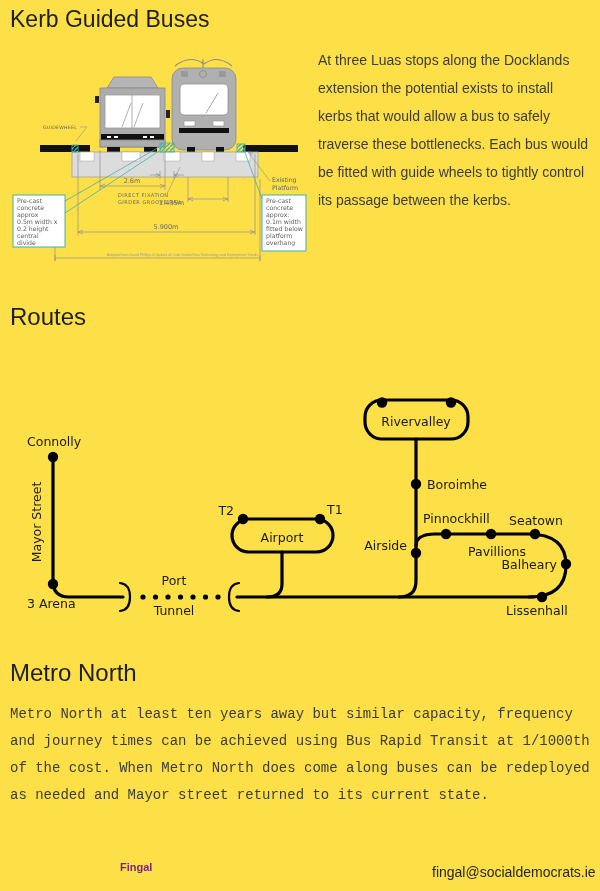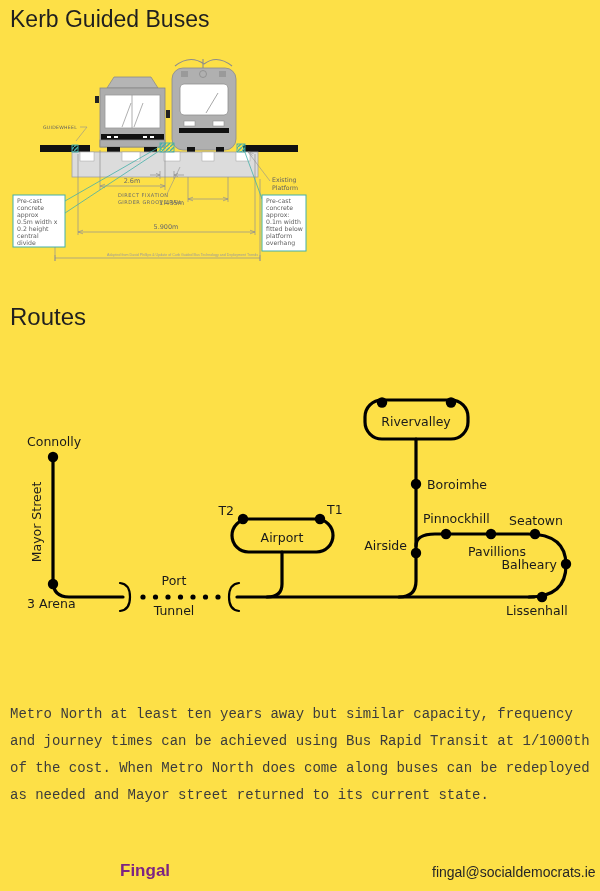--- a/index.html
+++ b/index.html
@@ -10,21 +10,21 @@
   h2{font-size:24px;}
   .abs{position:absolute;}
   .para{font-size:14px;color:#3c3c3c;}
   .para-right{line-height:28px;}
   .para-wide{line-height:27px;}
   .map-label{font-family:"DejaVu Sans",sans-serif;font-size:12.5px;fill:#1a1a1a;}
   .tinytxt{font-family:"DejaVu Sans",sans-serif;fill:#5f5f5f;}
   .dimtxt{font-family:"DejaVu Sans",sans-serif;fill:#6a6a6a;}
   .logo-box{background:#7d2483;color:#ffffff;width:80px;height:39px;padding:3px 0 0 6px;box-sizing:border-box;
             font-size:12.5px;line-height:16px;}
-  .logo-fingal{color:#7d2483;font-weight:700;font-size:17px;text-align:center;}
+  .logo-fingal{color:#7d2483;font-weight:700;font-size:11px;text-align:center;}
   .email{font-size:14px;color:#262626;text-decoration:none;}
 </style>
 </head>
 <body>
 
 <div class="page">
 
   <h1 class="abs" style="left:10px;top:6px;">Kerb Guided Buses</h1>
 
   <svg class="abs" style="left:10px;top:55px;" width="300" height="215" viewBox="0 0 300 215">
@@ -128,20 +128,21 @@
     <text class="tinytxt" x="33" y="74" font-size="4.6" letter-spacing="0.3">GUIDEWHEEL</text>
     <text class="dimtxt" x="108" y="142" font-size="5" letter-spacing="0.5">DIRECT  FIXATION</text>
     <text class="dimtxt" x="108" y="149" font-size="5" letter-spacing="0.5">GIRDER  GROOVE  RAIL</text>
 
     <text class="dimtxt" x="122" y="128" font-size="6.5" text-anchor="middle">2.6m</text>
     <text class="dimtxt" x="174" y="150" font-size="6.5" text-anchor="end">1.435m</text>
     <text class="dimtxt" x="156" y="174" font-size="6.5" text-anchor="middle">5.900m</text>
     <text x="248" y="200.5" font-size="3.6" fill="#9a9a9a" text-anchor="end">Adapted from David Phillips &amp; Update of Curb Guided Bus Technology and Deployment Trends</text>
   </svg>
 
+  <div class="abs para para-right" style="left:318px;top:46px;width:272px;">At three Luas stops along the Docklands extension the potential exists to install kerbs that would allow a bus to safely traverse these bottlenecks. Each bus would be fitted with guide wheels to tightly control its passage between the kerbs.</div>
 
   <h2 class="abs" style="left:10px;top:303px;">Routes</h2>
 
   <svg class="abs" style="left:10px;top:395px;" width="580" height="230" viewBox="0 0 580 230">
 
     <g stroke="#000000" stroke-width="3.2" fill="none" stroke-linecap="round">
       <path d="M43,62 V186 Q43,202 59,202 H113"></path>
       <path d="M227,202 H524"></path>
       <rect x="222" y="124" width="101" height="33" rx="16.5"></rect>
       <path d="M272,157 V189 Q272,202 257,202"></path>
@@ -192,19 +193,20 @@
     <text class="map-label" x="406" y="31" text-anchor="middle">Rivervalley</text>
     <text class="map-label" x="417" y="94">Boroimhe</text>
     <text class="map-label" x="397" y="155" text-anchor="end">Airside</text>
     <text class="map-label" x="413" y="128">Pinnockhill</text>
     <text class="map-label" x="499" y="130">Seatown</text>
     <text class="map-label" x="458" y="161">Pavillions</text>
     <text class="map-label" x="547" y="174" text-anchor="end">Balheary</text>
     <text class="map-label" x="496" y="220">Lissenhall</text>
   </svg>
 
+  <h2 class="abs" style="left:10px;top:659px;">Metro North</h2>
   <div class="abs para para-wide" style="left:10px;top:701px;width:588px;font-family:Liberation Mono, monospace;">Metro North at least ten years away but similar capacity, frequency and journey times can be achieved using Bus Rapid Transit at 1/1000th of the cost. When Metro North does come along buses can be redeployed as needed and Mayor street returned to its current state.</div>
 
   <div class="abs logo-fingal" style="left:120px;top:861px;">Fingal</div>
 
   <a class="abs email" href="#" style="left:432px;top:864px;">fingal@socialdemocrats.ie</a>
 
 </div>
 
 </body></html>

